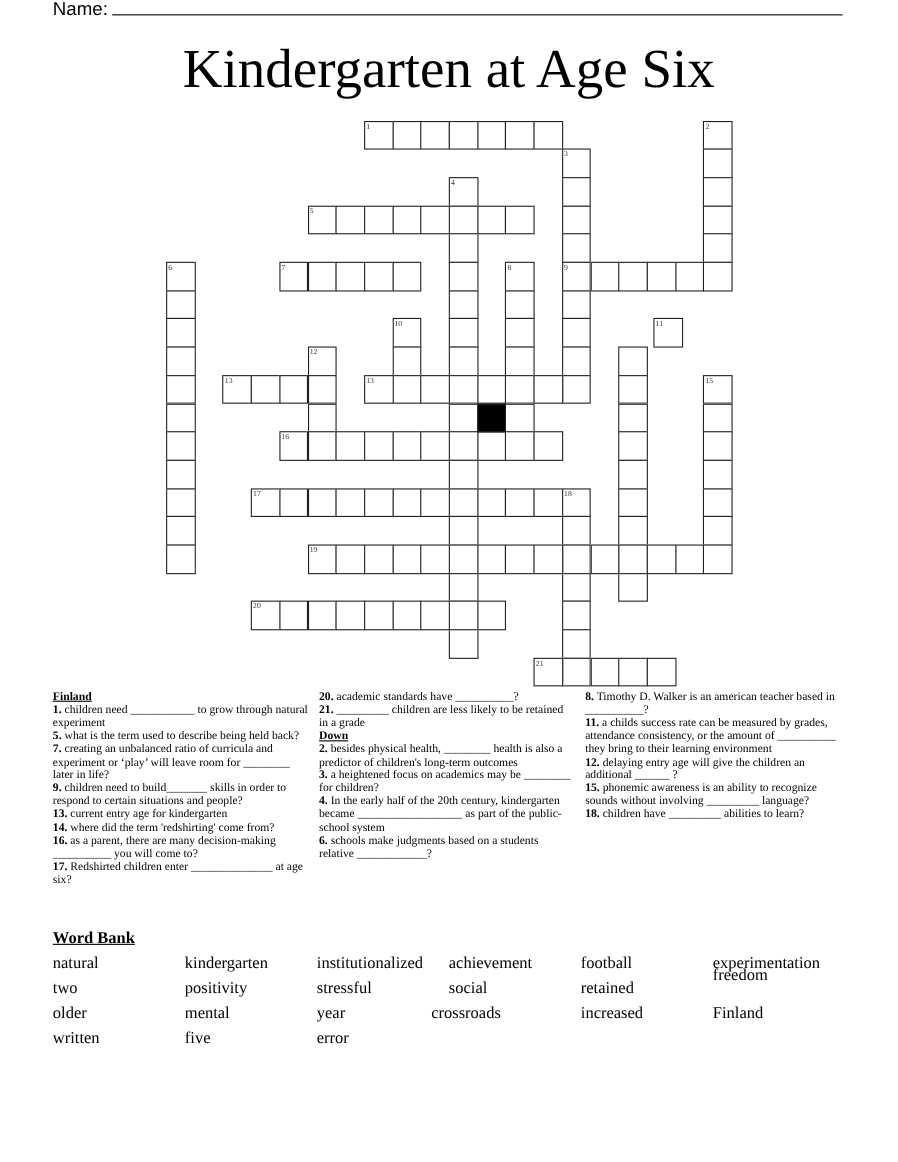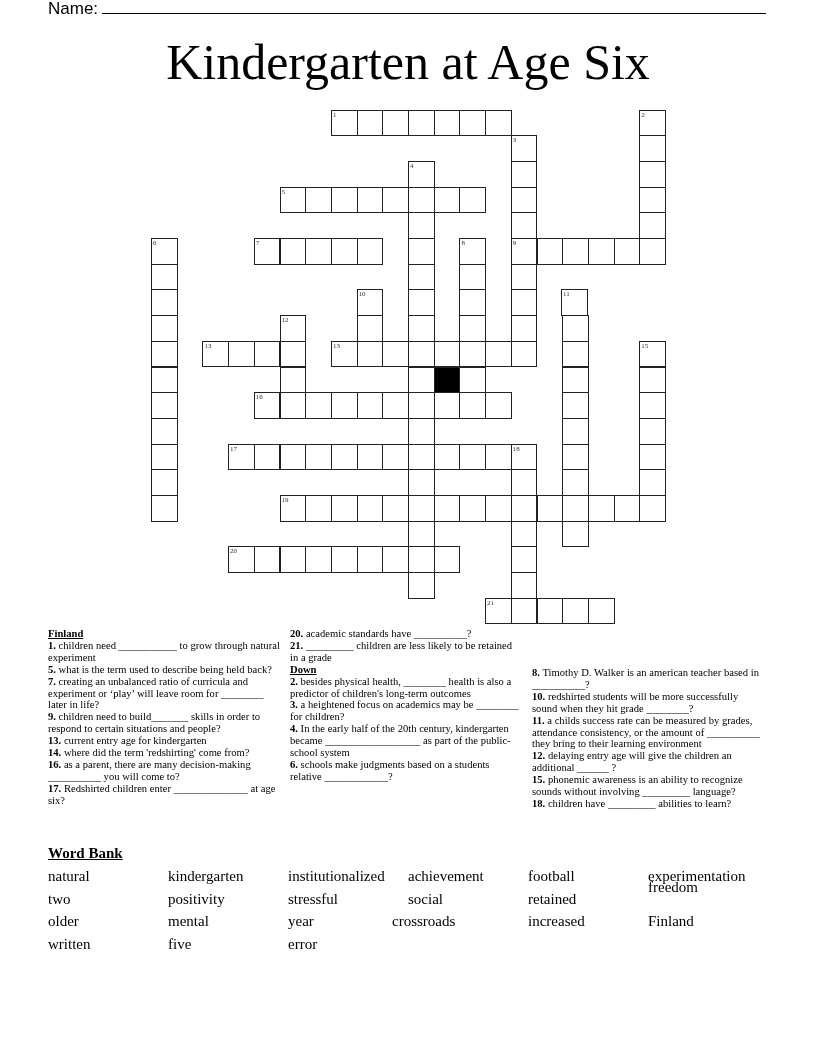--- a/index.html
+++ b/index.html
@@ -26,21 +26,21 @@
   }
   .clues {
     position: absolute; top: 628px;
     font-family: "Liberation Serif", serif; font-size: 10.6px; line-height: 11.9px;
   }
   .clues .hdr { font-weight: bold; text-decoration: underline; display: block; }
   .clues .clue { display: block; }
   .clues .clue b { font-weight: bold; }
   .col1 { left: 48px; width: 232px; }
   .col2 { left: 290px; width: 232px; }
-  .col3 { left: 532px; width: 230px; margin-top: 39px; }
+  .col3 { left: 532px; width: 230px; }
   .wordbank-title {
     position: absolute; left: 48px; top: 845px;
     font-family: "Liberation Serif", serif; font-size: 15px; font-weight: bold; text-decoration: underline;
   }
   .wordbank { position: absolute; left: 48px; top: 867px; width: 740px; }
   .wb-word {
     position: absolute; font-family: "Liberation Serif", serif; font-size: 15px; line-height: 18px; white-space: nowrap;
   }
 </style>
 </head>
@@ -142,21 +142,21 @@
     <div class="cell" style="left: 459.4px; top: 392.2px;"></div>
     <div class="cell" style="left: 536.5px; top: 238px;"></div>
     <div class="cell" style="left: 562.2px; top: 238px;"></div>
     <div class="cell" style="left: 587.9px; top: 238px;"></div>
     <div class="cell" style="left: 613.6px; top: 238px;"></div>
     <div class="cell" style="left: 356.6px; top: 289.4px;">
       <span class="num">10</span>
     </div>
     <div class="cell" style="left: 356.6px; top: 315.1px;"></div>
     <div class="cell" style="left: 356.6px; top: 340.8px;"></div>
-    <div class="cell" style="left: 561px; top: 289.4px;">
+    <div class="cell" style="left: 594px; top: 289.4px;">
       <span class="num">11</span>
     </div>
     <div class="cell" style="left: 562.2px; top: 315.1px;"></div>
     <div class="cell" style="left: 562.2px; top: 340.8px;"></div>
     <div class="cell" style="left: 562.2px; top: 366.5px;"></div>
     <div class="cell" style="left: 562.2px; top: 392.2px;"></div>
     <div class="cell" style="left: 562.2px; top: 417.9px;"></div>
     <div class="cell" style="left: 562.2px; top: 443.6px;"></div>
     <div class="cell" style="left: 562.2px; top: 469.3px;"></div>
     <div class="cell" style="left: 562.2px; top: 495px;"></div>
@@ -266,21 +266,20 @@
   <span class="clue"><b>21.</b><span> _________ children are less likely to be retained in a grade</span></span>
   <span class="hdr">Down</span>
   <span class="clue"><b>2.</b><span> besides physical health, ________ health is also a predictor of children's long-term outcomes</span></span>
   <span class="clue"><b>3.</b><span> a heightened focus on academics may be ________ for children?</span></span>
   <span class="clue"><b>4.</b><span> In the early half of the 20th century, kindergarten became __________________ as part of the public-school system</span></span>
   <span class="clue"><b>6.</b><span> schools make judgments based on a students relative ____________?</span></span>
 </div>
 
 <div class="clues col3">
   <span class="clue"><b>8.</b><span> Timothy D. Walker is an american teacher based in __________?</span></span>
-  <span class="clue"><b>10.</b><span> redshirted students will be more successfully sound when they hit grade ________?</span></span>
   <span class="clue"><b>11.</b><span> a childs success rate can be measured by grades, attendance consistency, or the amount of __________ they bring to their learning environment</span></span>
   <span class="clue"><b>12.</b><span> delaying entry age will give the children an additional ______ ?</span></span>
   <span class="clue"><b>15.</b><span> phonemic awareness is an ability to recognize sounds without involving _________ language?</span></span>
   <span class="clue"><b>18.</b><span> children have _________ abilities to learn?</span></span>
 </div>
 
 <div class="wordbank-title">Word Bank</div>
 
 <div class="wordbank">
   <span class="wb-word" style="left:0px;top:0px">natural</span>

